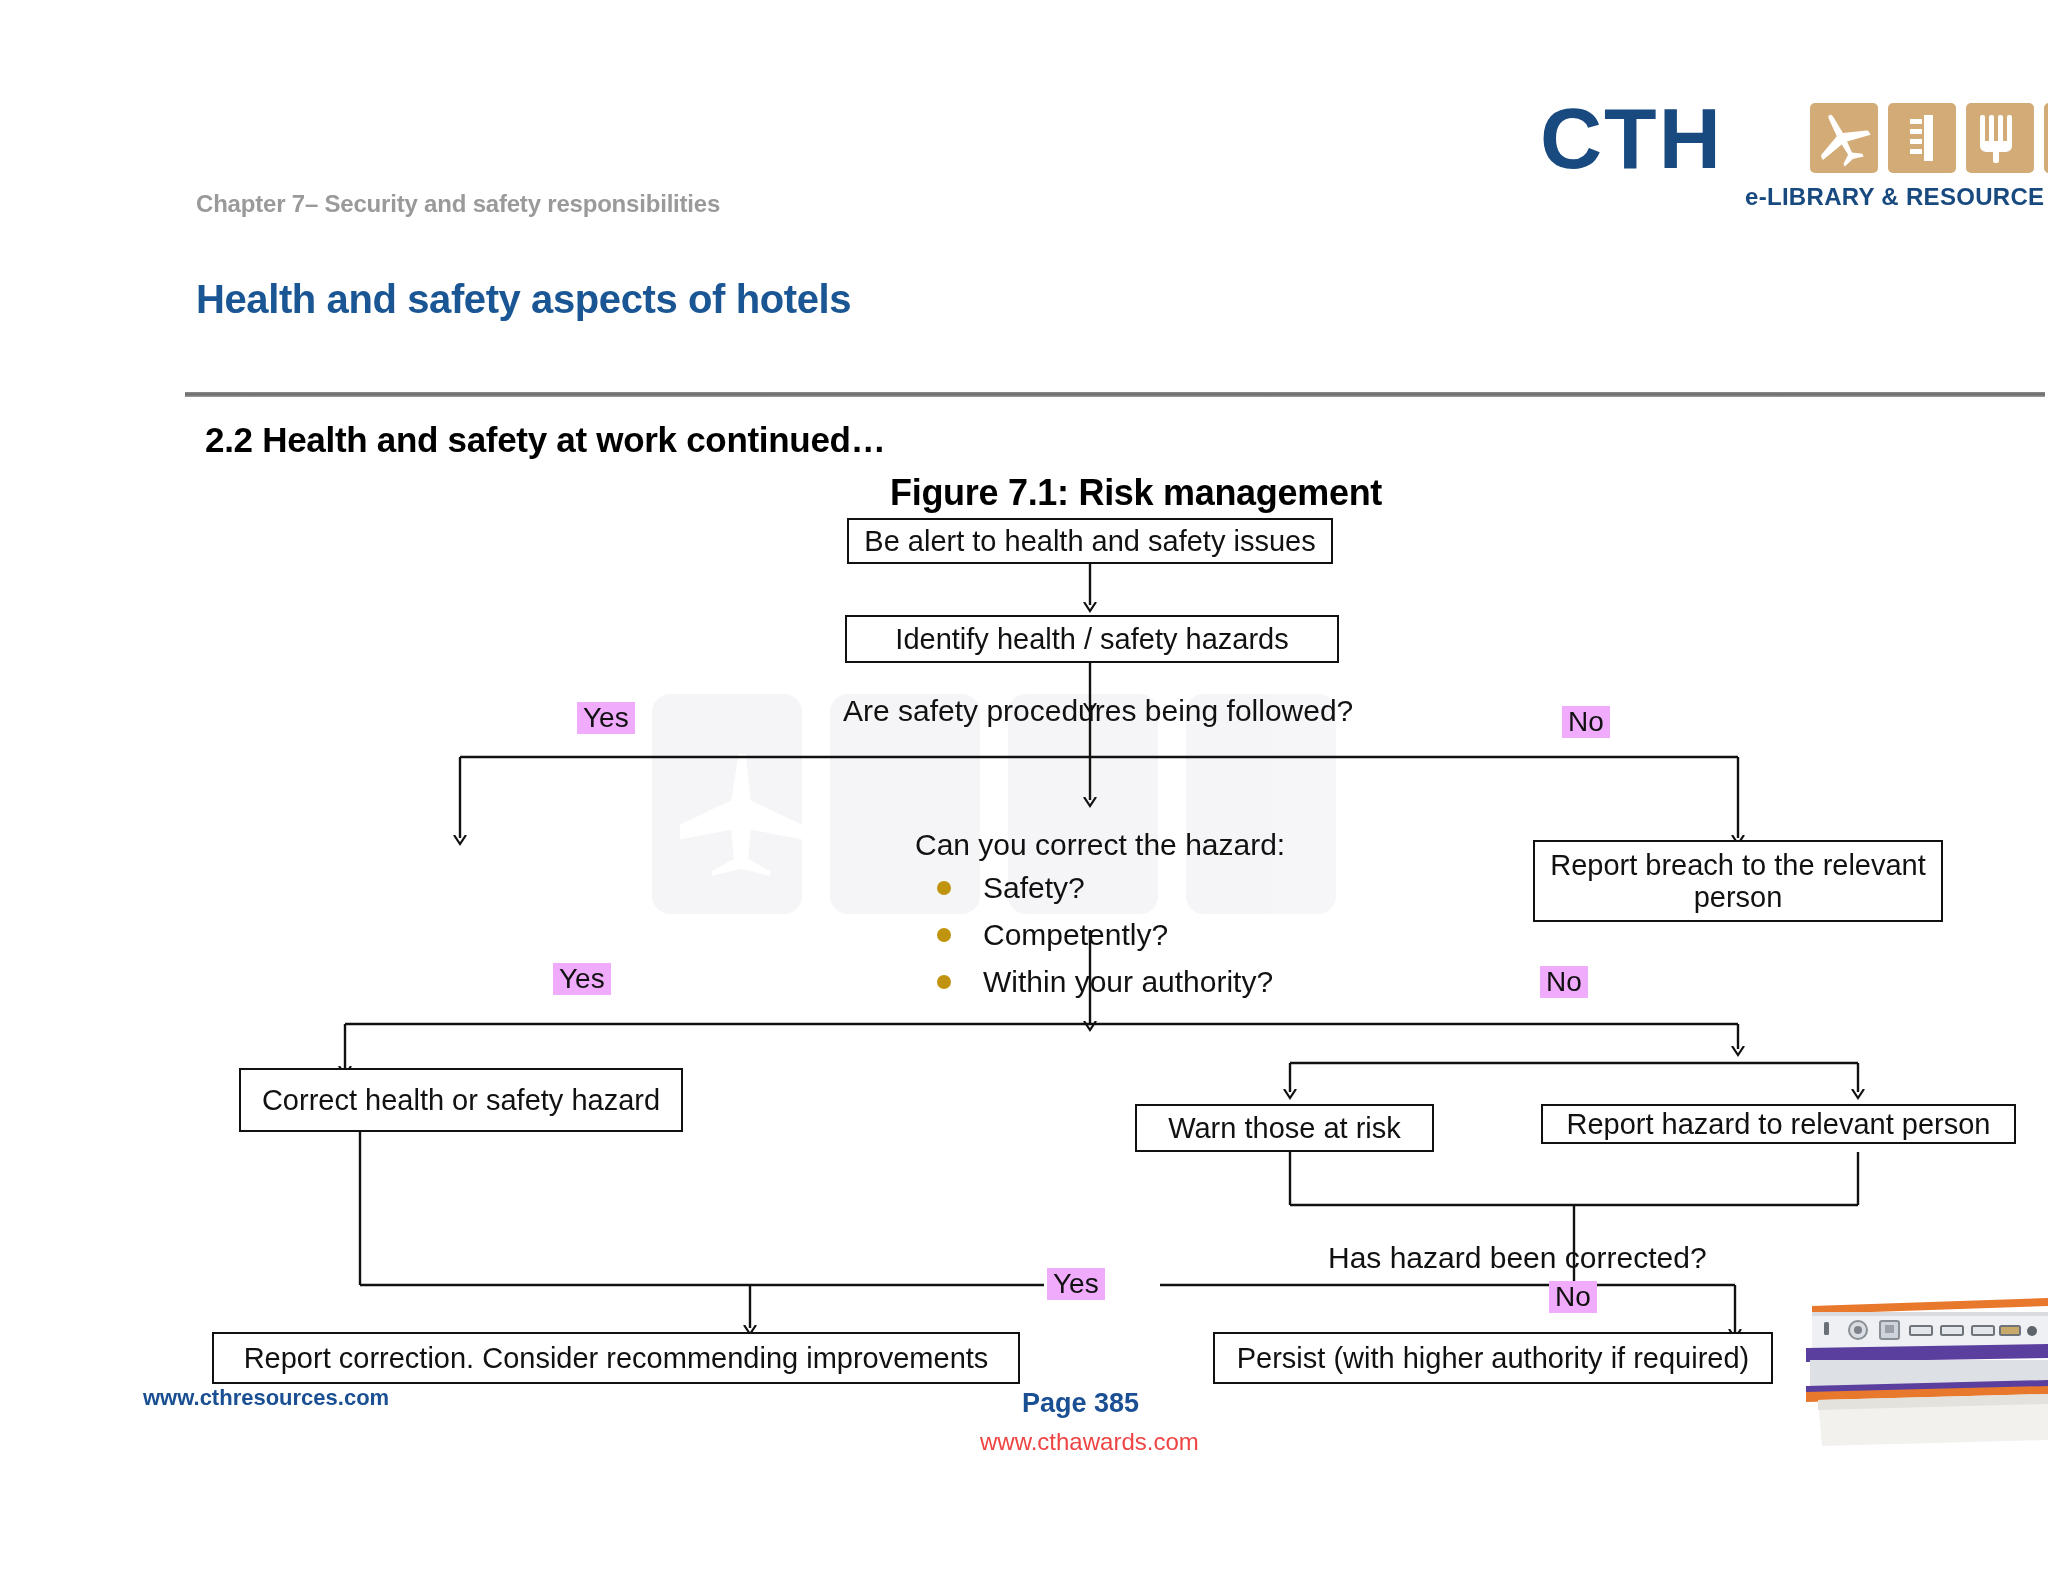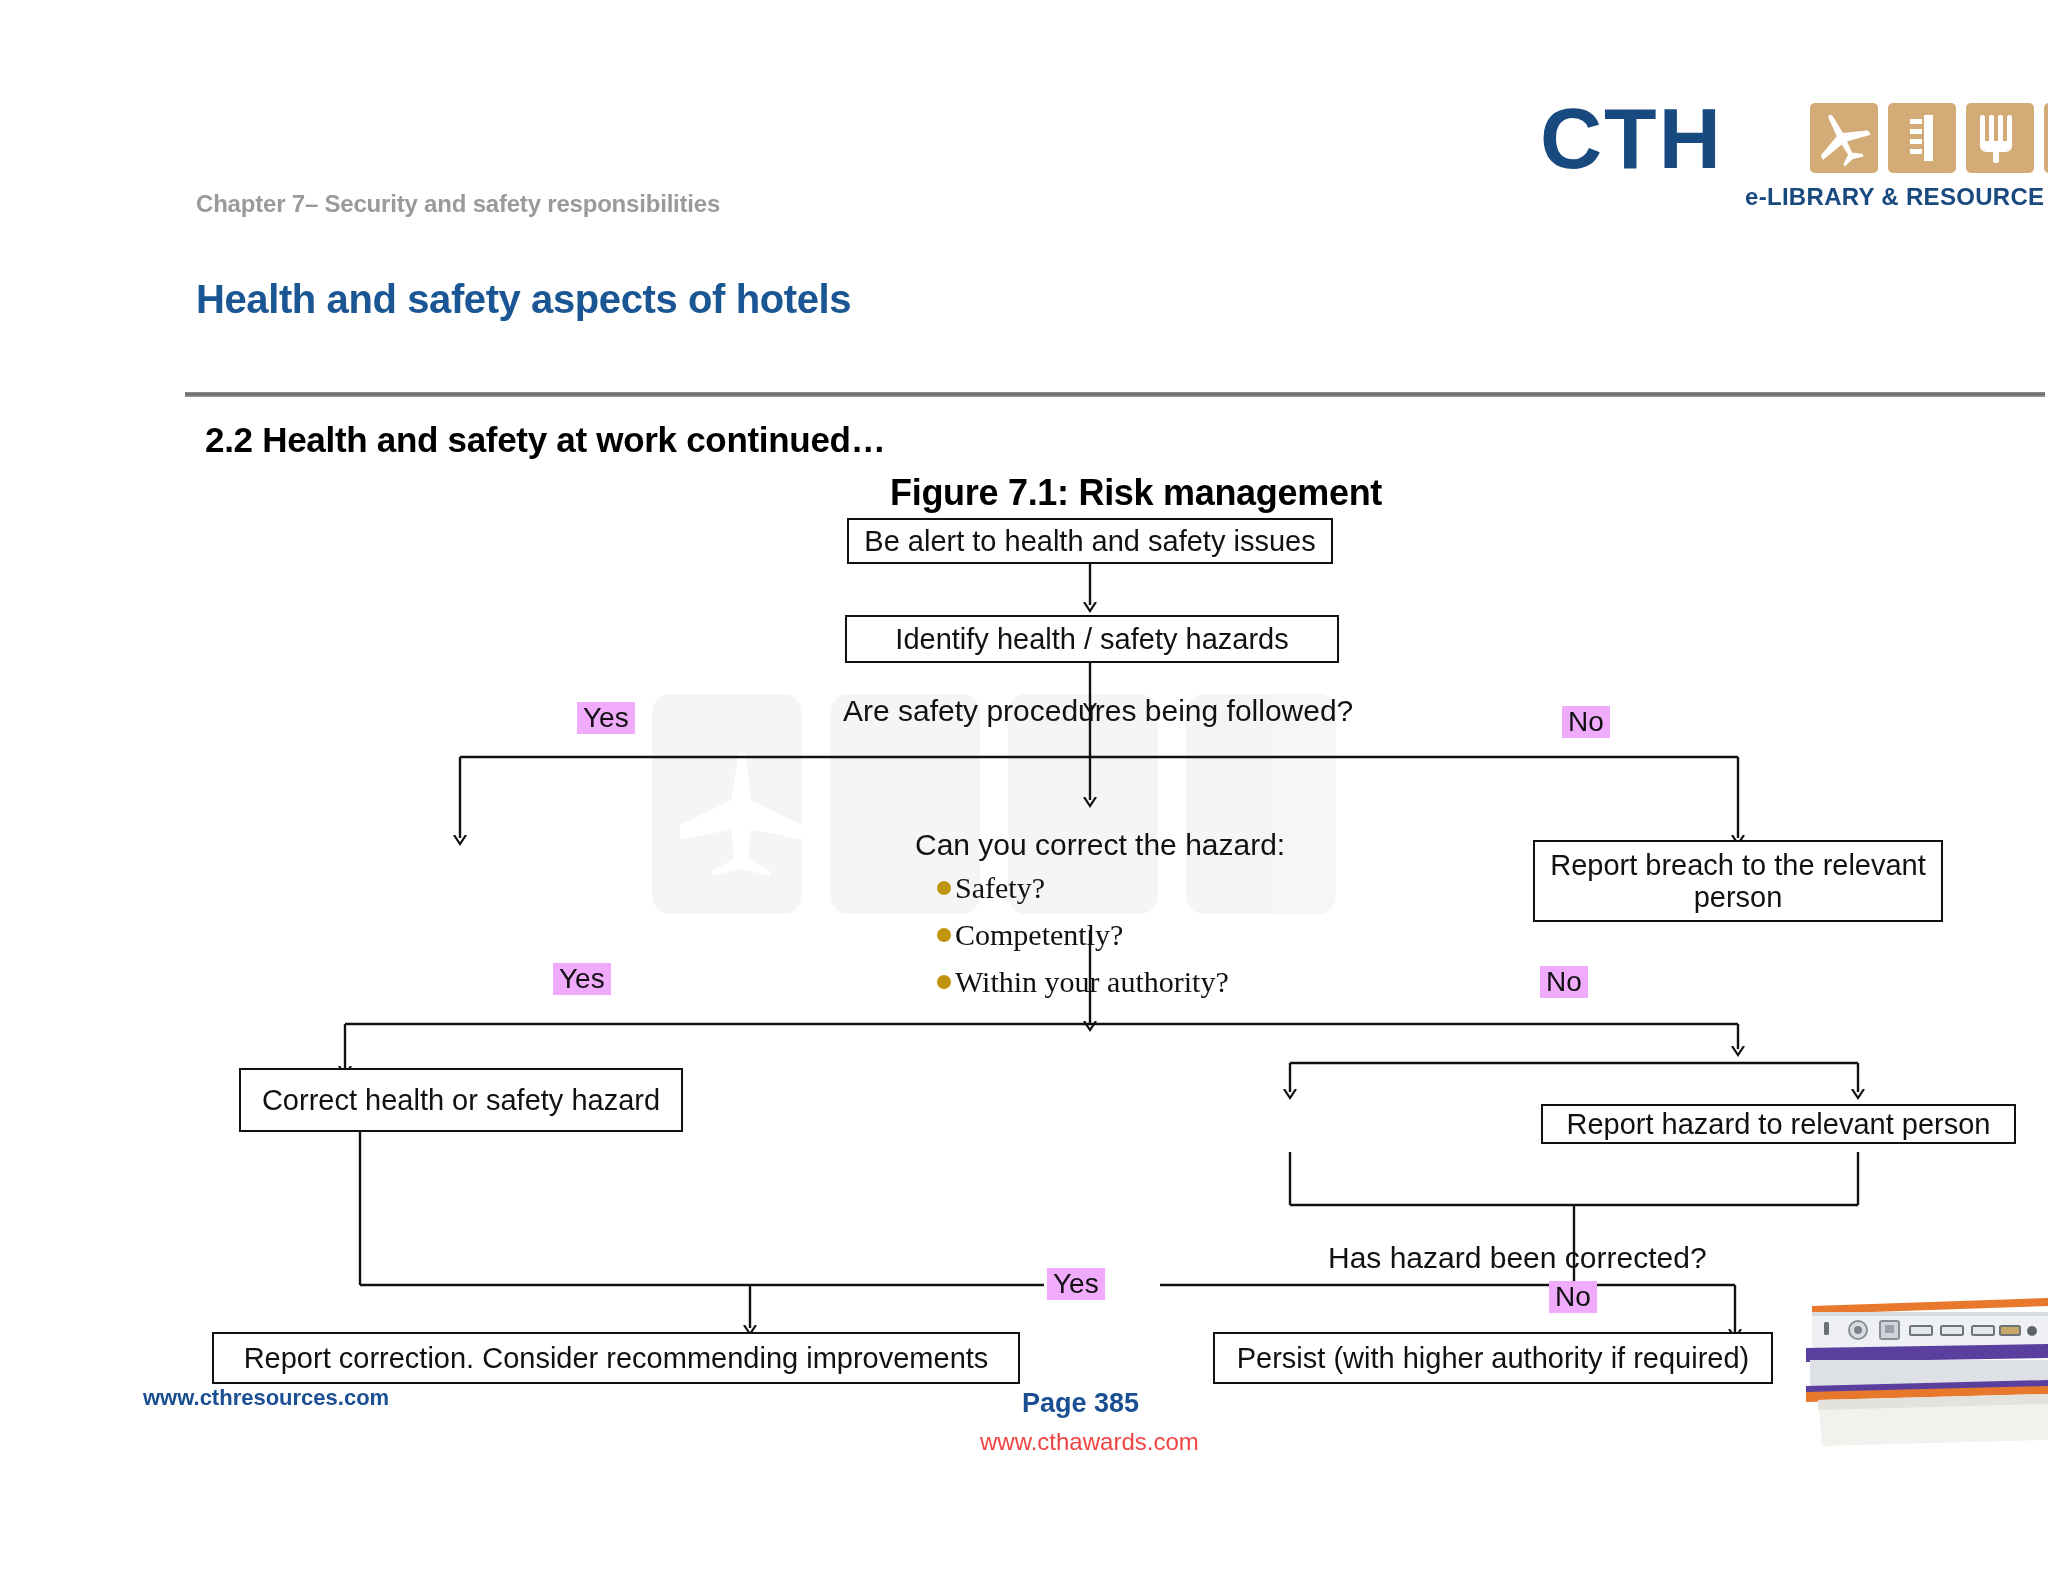--- a/index.html
+++ b/index.html
@@ -111,23 +111,22 @@
   .ftext {
     position:absolute;
     font-size:30px; color:#111; white-space:nowrap;
   }
 
   #decision-list {
     position:absolute; left:915px; top:830px;
     font-size:30px; color:#111; line-height:1.0;
   }
   #decision-list .li {
-    display:flex; align-items:center; gap:4px; height:38px; margin-top:9px;
+    display:flex; align-items:center; gap:32px; height:38px; margin-top:9px;
     margin-left:22px;
-    font-family:Liberation Serif, serif;
   }
   .bullet {
     width:14px; height:14px; border-radius:50%;
     background:#c1940f; flex:0 0 auto;
   }
 
   
   #footer-left {
     position:absolute; left:143px; top:1385px;
     font-size:22px; font-weight:bold; color:#1a4f93; white-space:nowrap;
@@ -270,20 +269,23 @@
 
 
   <div class="fbox" style="left:1533px; top:840px; width:410px; height:82px;">
     <span>Report breach to the relevant person</span>
   </div>
 
   <div class="fbox" style="left:239px; top:1068px; width:444px; height:64px;">
     <span>Correct health or safety hazard</span>
   </div>
 
+  <div class="fbox" style="left:1135px; top:1104px; width:299px; height:48px;">
+    <span>Warn those at risk</span>
+  </div>
 
   <div class="fbox" style="left:1541px; top:1104px; width:475px; height:40px;">
     <span>Report hazard to relevant person</span>
   </div>
 
   <div class="fbox" style="left:212px; top:1332px; width:808px; height:52px;">
     <span>Report correction. Consider recommending improvements</span>
   </div>
 
   <div class="fbox" style="left:1213px; top:1332px; width:560px; height:52px;">

